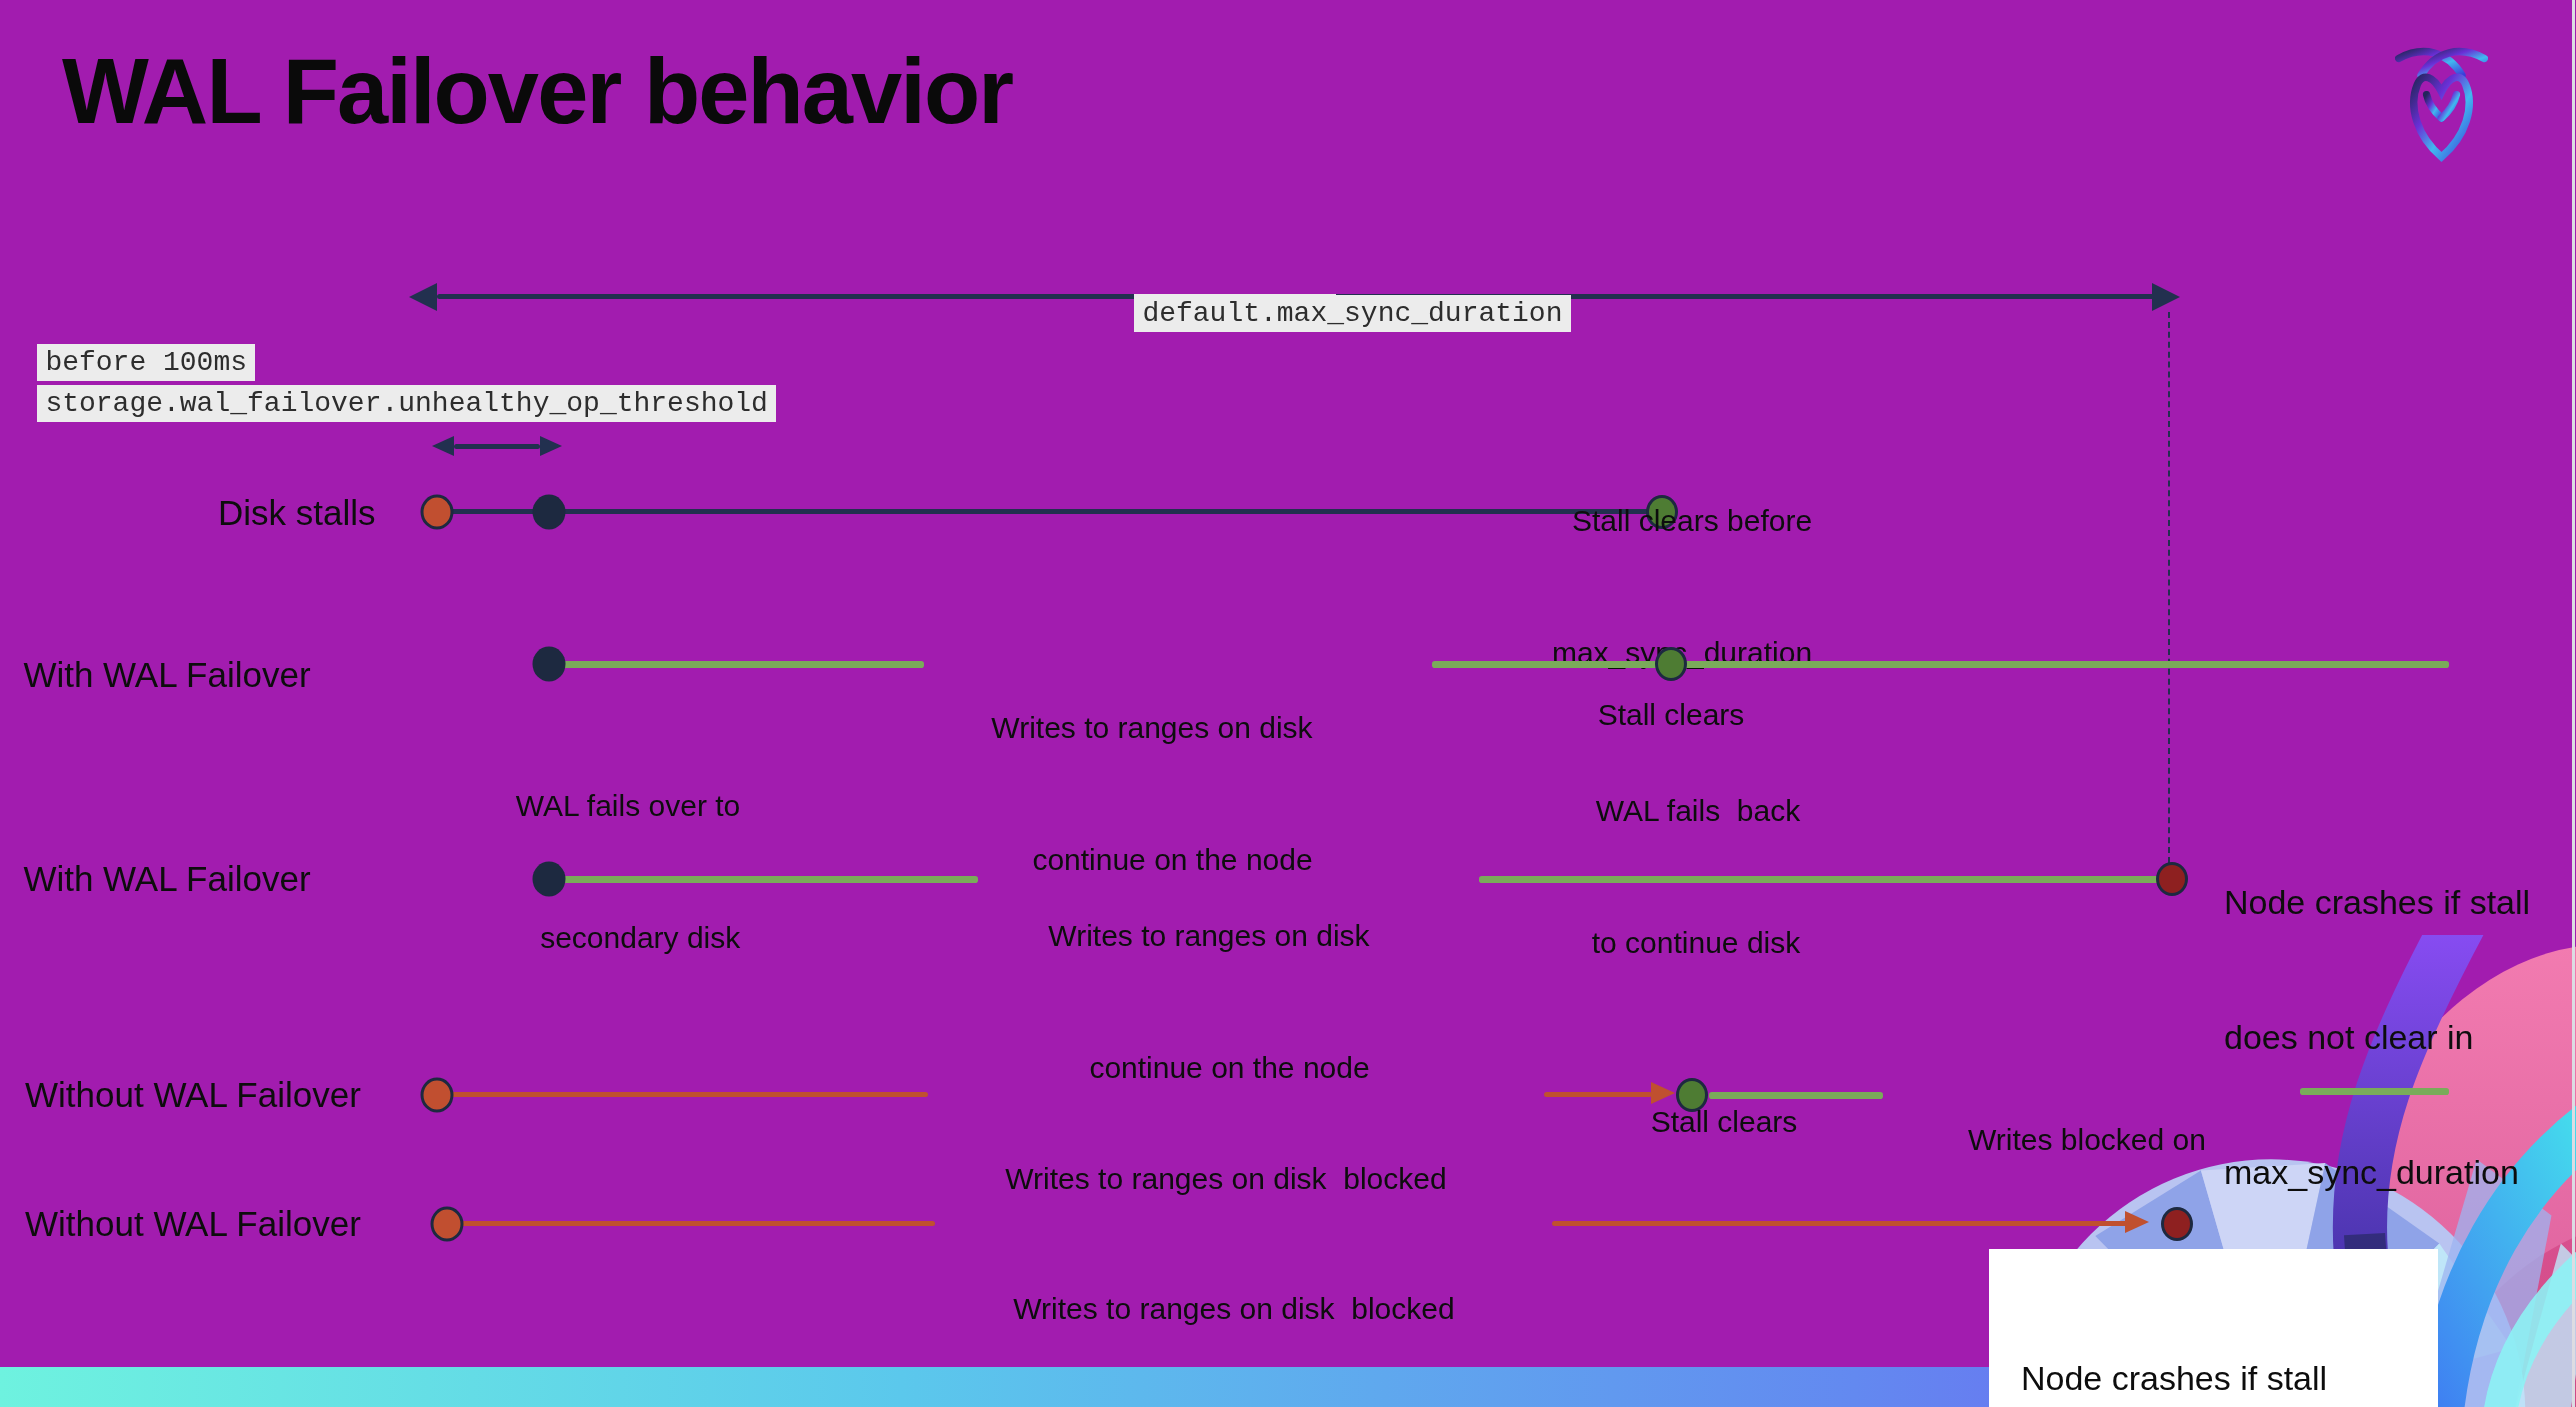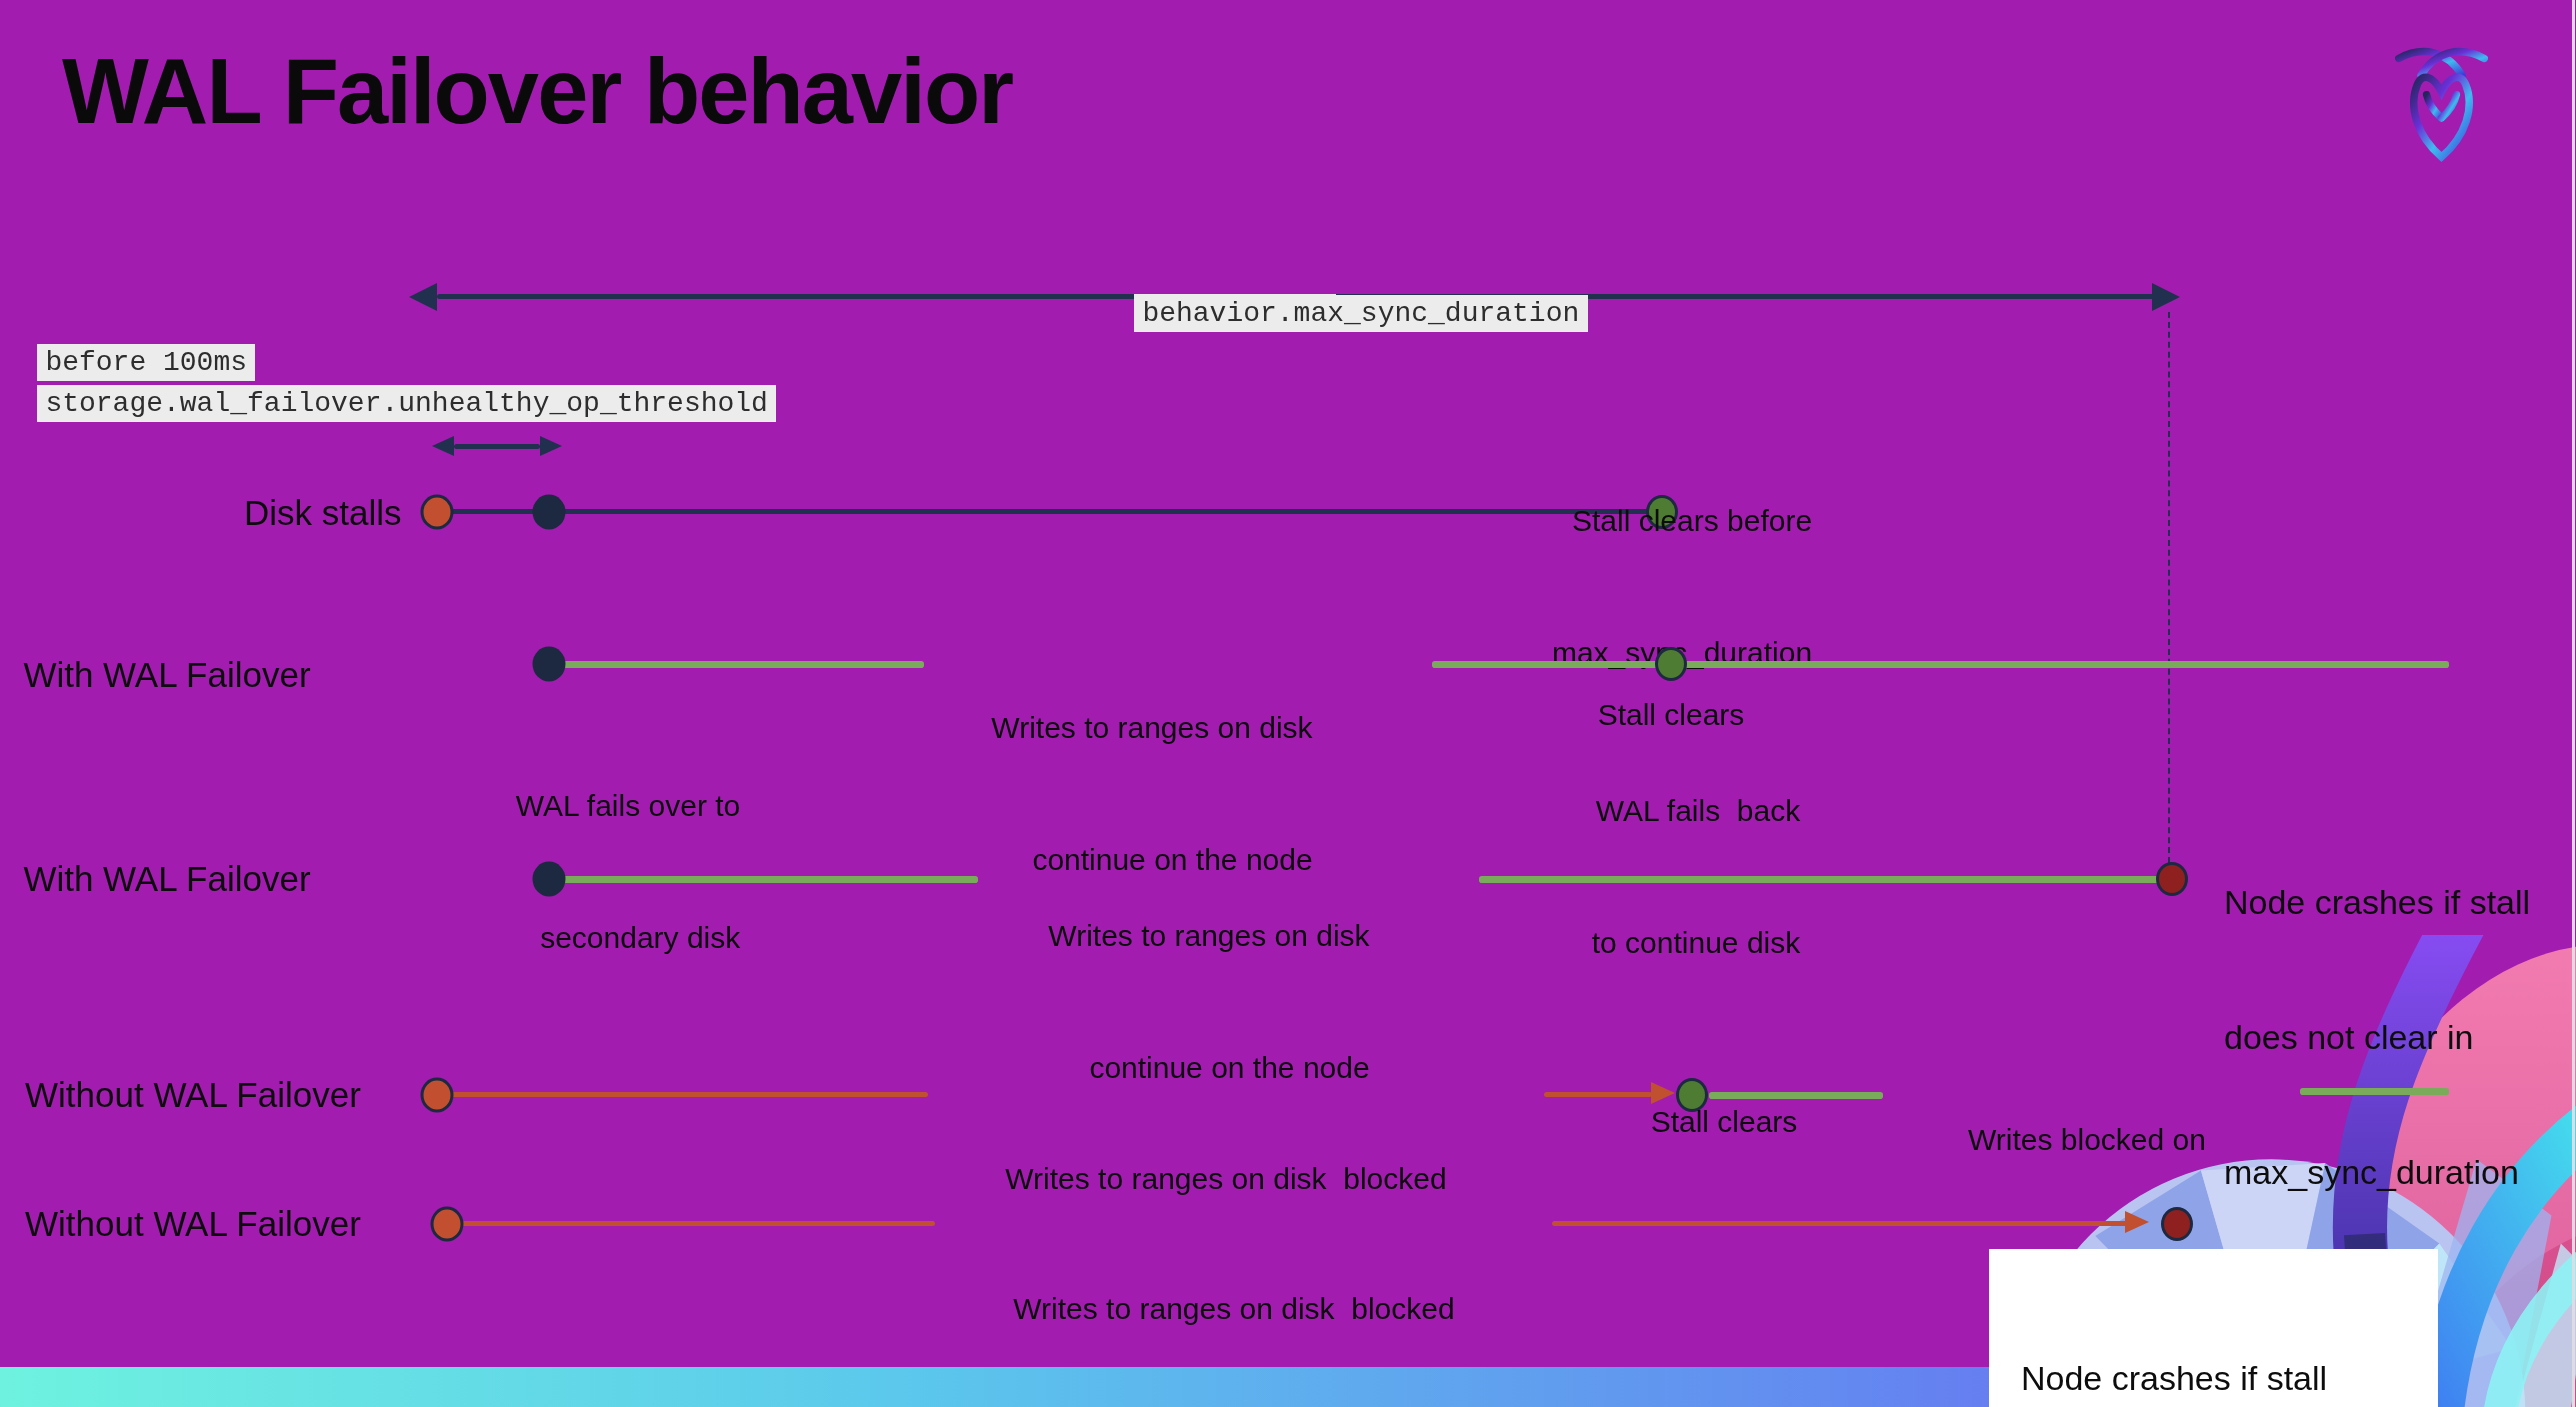--- a/index.html
+++ b/index.html
@@ -104,29 +104,29 @@
     </g>
   </svg>
 
   <div class="hline navy-bg" style="left:437px;top:294px;width:1727px;height:4.7px;"></div>
   <div class="tri" style="left:409px;top:283px;border-top:14px solid transparent;border-bottom:14px solid transparent;border-right:28px solid #22304f;"></div>
   <div class="tri" style="left:2152px;top:283px;border-top:14px solid transparent;border-bottom:14px solid transparent;border-left:28px solid #22304f;"></div>
 
   <div class="dashed-v" style="left:2168px;top:312px;height:551px;"></div>
 
   <div class="code-line" style="left:1134px;top:254px;margin-top:40px;">default 20s</div>
-  <div class="code-line" style="left:1134px;top:295px;">behavior.max_sync_duration</div>
+  <div class="code-line" style="left:1134px;top:295px;">default.max_sync_duration</div>
   <div class="code-line" style="left:37px;top:344px;">before 100ms</div>
   <div class="code-line" style="left:37px;top:385px;">storage.wal_failover.unhealthy_op_threshold</div>
 
   <div class="hline navy-bg" style="left:454px;top:444px;width:86px;height:4.7px;"></div>
   <div class="tri" style="left:432px;top:436px;border-top:10.3px solid transparent;border-bottom:10.3px solid transparent;border-right:22.4px solid #22304f;"></div>
   <div class="tri" style="left:540px;top:436px;border-top:10.3px solid transparent;border-bottom:10.3px solid transparent;border-left:22.4px solid #22304f;"></div>
 
-  <div class="row-label" style="left:244px;top:491px;">Disk stalls</div>
+  <div class="row-label" style="left:218px;top:491px;">Disk stalls</div>
   <div class="hline navy-bg" style="left:437px;top:509px;width:1224px;height:4.7px;"></div>
   <div class="dot red-dot" style="left:437px;top:512px;"></div>
   <div class="dot navy-dot" style="left:549px;top:512px;"></div>
   <div class="dot green-dot" style="left:1662px;top:512px;"></div>
   <div class="note" style="left:1682px;top:411px;">
     <div>Stall clears before</div>
     <div>max_sync_duration</div>
   </div>
 
   <div class="row-label" style="left:23.4px;top:653px;">With WAL Failover</div>

